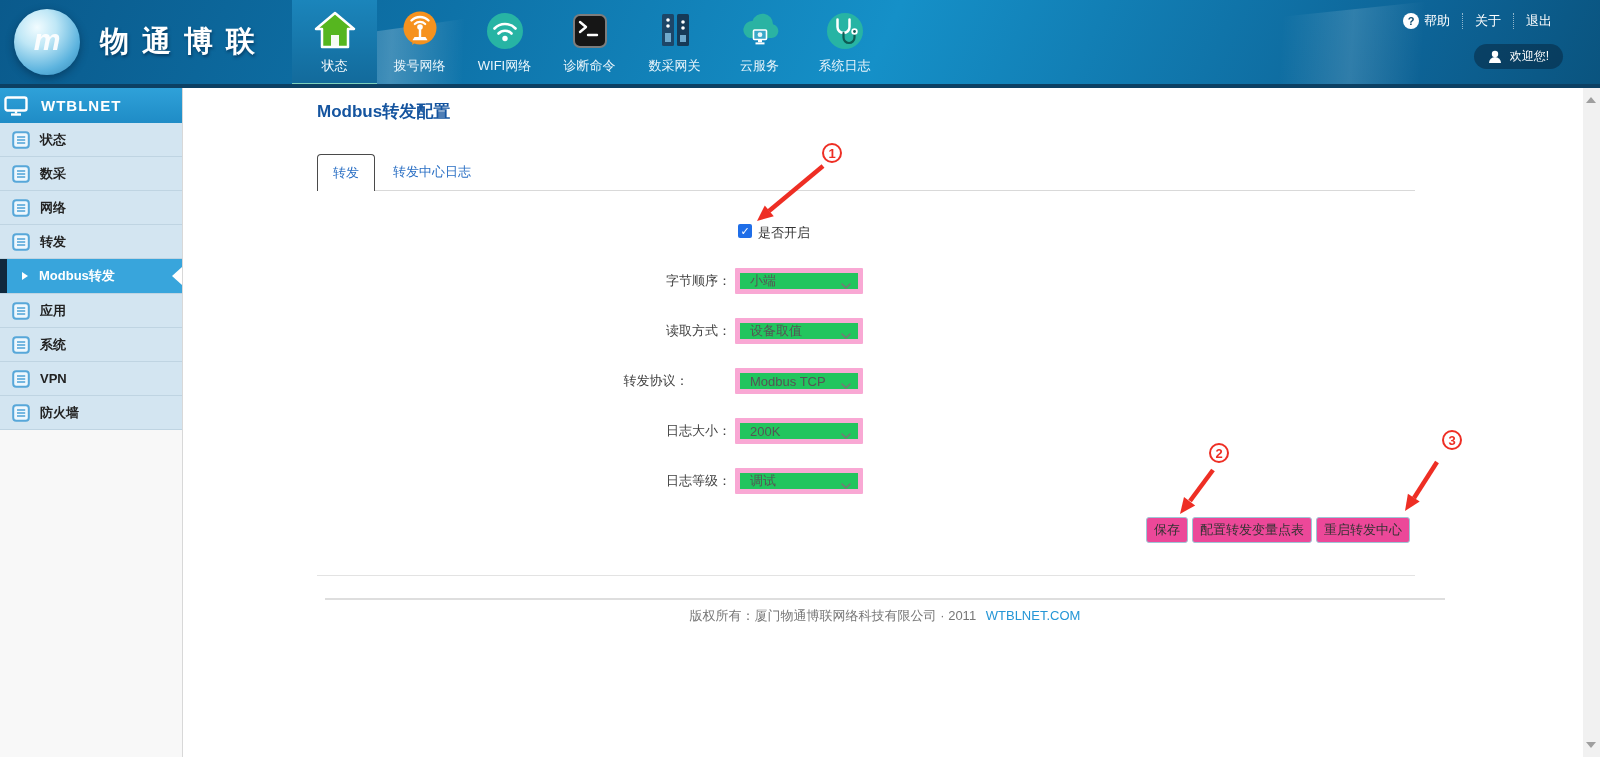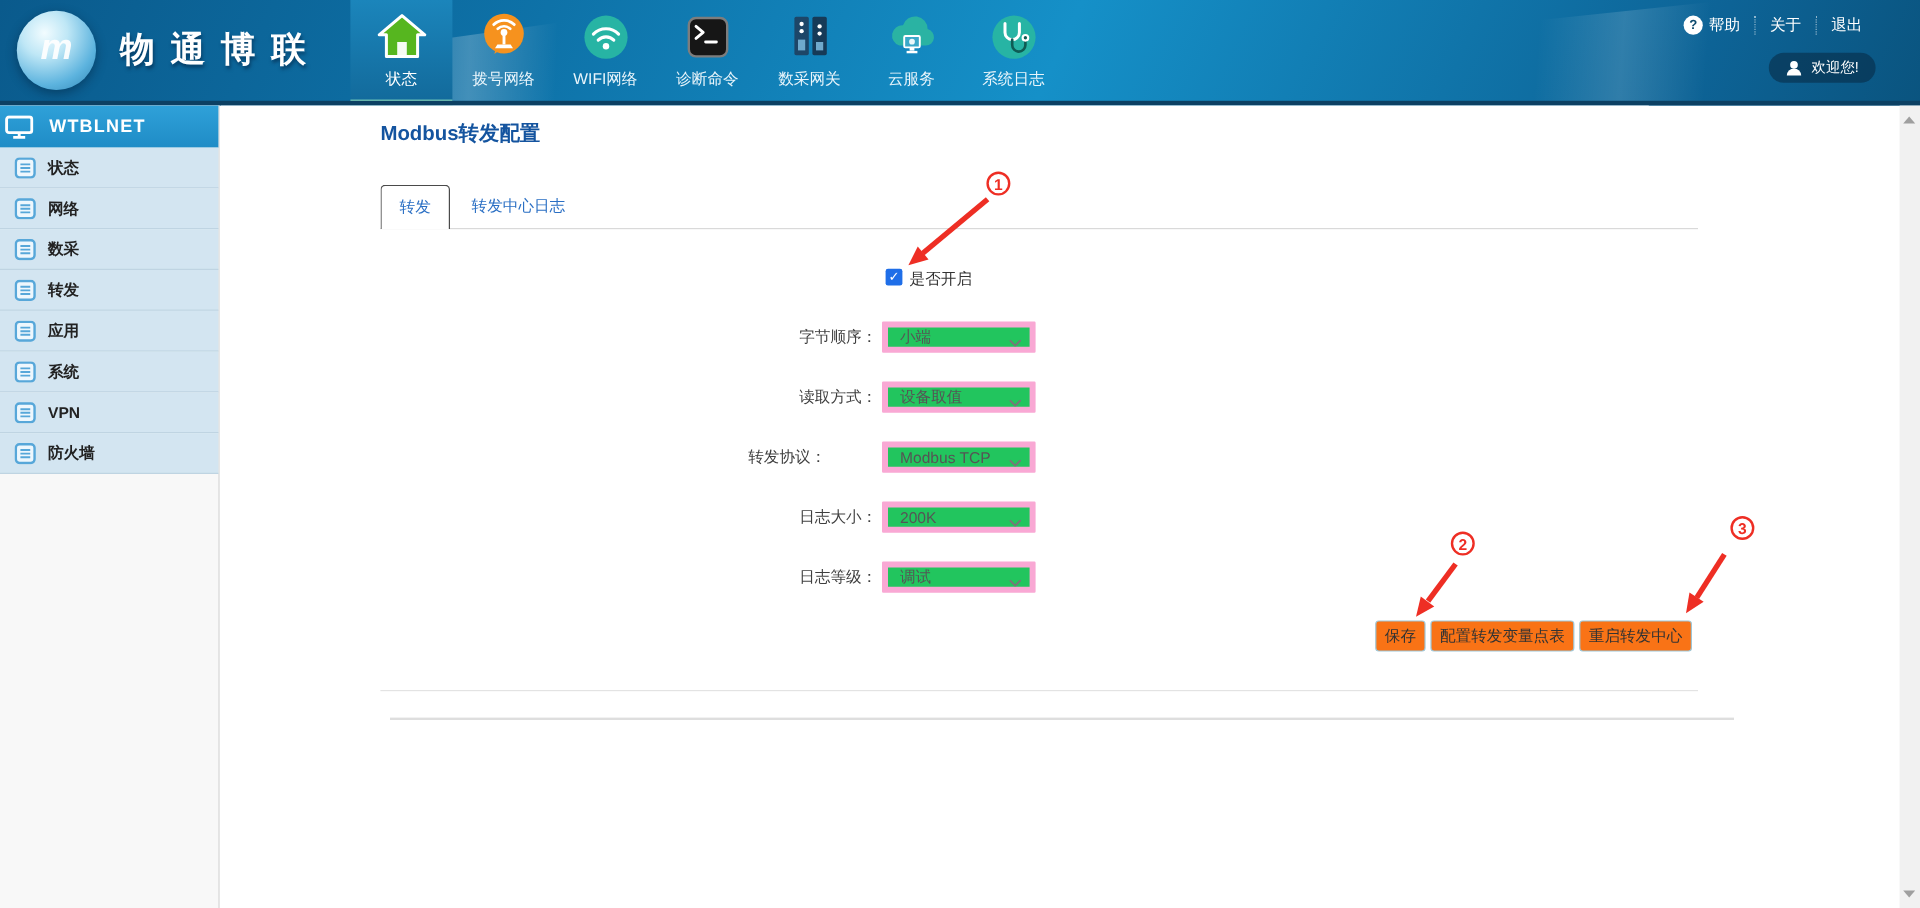--- a/index.html
+++ b/index.html
@@ -77,21 +77,21 @@
 
   .f-label{position:absolute;left:397px;width:150px;text-align:right;line-height:26px;
     font-size:13px;color:#3f3f3f;}
   .f-select{position:absolute;left:551px;width:128px;height:26px;box-sizing:border-box;
     border:5px solid #f9a8d4;border-radius:1px;background:#22c55e;display:flex;align-items:center;
     padding:0 24px 0 10px;font-size:13px;color:#555;cursor:pointer;}
   .f-select svg{position:absolute;right:7px;top:10px;}
   .row1{top:180px;} .row2{top:230px;} .row3{top:280px;text-align:center;} .row4{top:330px;} .row5{top:380px;}
 
   .btn-row{position:absolute;left:962px;top:429px;display:flex;gap:4px;}
-  .btn{height:26px;box-sizing:border-box;padding:0 7px;background:#f97316;border:1px solid #9ec6d6;
+  .btn{height:26px;box-sizing:border-box;padding:0 7px;background:#ec4899;border:1px solid #9ec6d6;
     border-radius:3px;font-size:13px;color:#333;display:flex;align-items:center;cursor:pointer;
     font-family:inherit;white-space:nowrap;}
 
   .divider1{position:absolute;left:133px;top:487px;width:1098px;height:1px;background:#e3e3e3;}
   .divider2{position:absolute;left:141px;top:510px;width:1120px;height:2px;background:#dedede;}
   .footer{position:absolute;left:141px;top:519px;width:1120px;text-align:center;font-size:13px;color:#777;}
   .footer .site-link{color:#2596d6;margin-left:6px;cursor:pointer;}
 
   
   .scrollbar{position:absolute;left:1583px;top:88px;width:17px;height:669px;background:#f1f1f1;}
@@ -238,39 +238,43 @@
       </svg>
       <span>状态</span>
     </div>
     <div class="side-item">
       <svg width="18" height="18" viewBox="0 0 18 18">
         <rect x="1.2" y="1.2" width="15.6" height="15.6" rx="3" fill="#eef7fd" stroke="#57a7d9" stroke-width="2"></rect>
         <line x1="5" y1="6" x2="13.2" y2="6" stroke="#57a7d9" stroke-width="1.6"></line>
         <line x1="5" y1="9" x2="13.2" y2="9" stroke="#57a7d9" stroke-width="1.6"></line>
         <line x1="5" y1="12" x2="13.2" y2="12" stroke="#57a7d9" stroke-width="1.6"></line>
       </svg>
+      <span>数采</span>
+    </div>
+    <div class="side-item">
+      <svg width="18" height="18" viewBox="0 0 18 18">
+        <rect x="1.2" y="1.2" width="15.6" height="15.6" rx="3" fill="#eef7fd" stroke="#57a7d9" stroke-width="2"></rect>
+        <line x1="5" y1="6" x2="13.2" y2="6" stroke="#57a7d9" stroke-width="1.6"></line>
+        <line x1="5" y1="9" x2="13.2" y2="9" stroke="#57a7d9" stroke-width="1.6"></line>
+        <line x1="5" y1="12" x2="13.2" y2="12" stroke="#57a7d9" stroke-width="1.6"></line>
+      </svg>
       <span>网络</span>
     </div>
     <div class="side-item">
       <svg width="18" height="18" viewBox="0 0 18 18">
         <rect x="1.2" y="1.2" width="15.6" height="15.6" rx="3" fill="#eef7fd" stroke="#57a7d9" stroke-width="2"></rect>
         <line x1="5" y1="6" x2="13.2" y2="6" stroke="#57a7d9" stroke-width="1.6"></line>
         <line x1="5" y1="9" x2="13.2" y2="9" stroke="#57a7d9" stroke-width="1.6"></line>
         <line x1="5" y1="12" x2="13.2" y2="12" stroke="#57a7d9" stroke-width="1.6"></line>
       </svg>
-      <span>数采</span>
-    </div>
-    <div class="side-item">
-      <svg width="18" height="18" viewBox="0 0 18 18">
-        <rect x="1.2" y="1.2" width="15.6" height="15.6" rx="3" fill="#eef7fd" stroke="#57a7d9" stroke-width="2"></rect>
-        <line x1="5" y1="6" x2="13.2" y2="6" stroke="#57a7d9" stroke-width="1.6"></line>
-        <line x1="5" y1="9" x2="13.2" y2="9" stroke="#57a7d9" stroke-width="1.6"></line>
-        <line x1="5" y1="12" x2="13.2" y2="12" stroke="#57a7d9" stroke-width="1.6"></line>
-      </svg>
       <span>转发</span>
+    </div>
+    <div class="side-item active">
+      <span class="caret"></span>
+      <span>Modbus转发</span>
     </div>
     <div class="side-item">
       <svg width="18" height="18" viewBox="0 0 18 18">
         <rect x="1.2" y="1.2" width="15.6" height="15.6" rx="3" fill="#eef7fd" stroke="#57a7d9" stroke-width="2"></rect>
         <line x1="5" y1="6" x2="13.2" y2="6" stroke="#57a7d9" stroke-width="1.6"></line>
         <line x1="5" y1="9" x2="13.2" y2="9" stroke="#57a7d9" stroke-width="1.6"></line>
         <line x1="5" y1="12" x2="13.2" y2="12" stroke="#57a7d9" stroke-width="1.6"></line>
       </svg>
       <span>应用</span>
     </div>
@@ -362,20 +366,24 @@
 
     <div class="btn-row">
       <button class="btn">保存</button>
       <button class="btn">配置转发变量点表</button>
       <button class="btn">重启转发中心</button>
     </div>
 
     <div class="divider1"></div>
     <div class="divider2"></div>
 
+    <div class="footer">
+      <span>版权所有：厦门物通博联网络科技有限公司 · 2011</span>
+      <span class="site-link">WTBLNET.COM</span>
+    </div>
   </div>
 
   <div class="scrollbar">
     <div class="sb-up"></div>
     <div class="sb-down"></div>
   </div>
 
   <svg class="arrow-overlay" viewBox="0 0 1600 757">
     <g>
       <line x1="823" y1="166" x2="769" y2="211" stroke="#ee2e24" stroke-width="4.5"></line>

